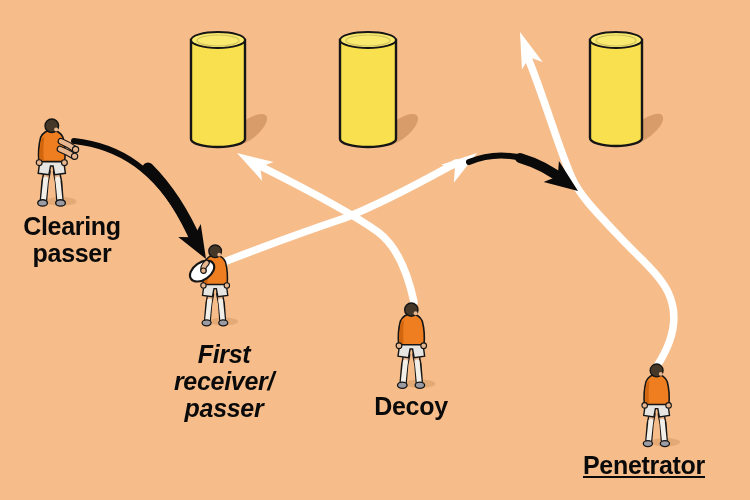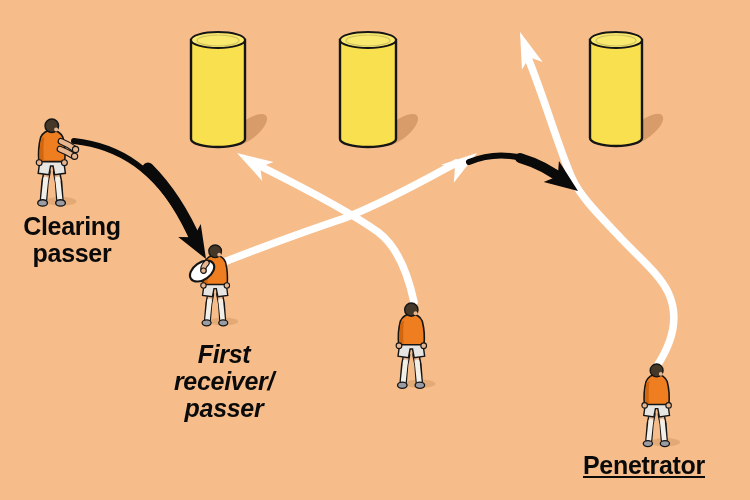--- a/index.html
+++ b/index.html
@@ -146,14 +146,15 @@
     <g transform="translate(635,364) scale(0.92)">
       <use href="#player-figure"></use>
     </g>
   </svg>
 
   <div class="label" id="lbl-clearing">Clearing
 passer</div>
   <div class="label" id="lbl-receiver">First
 receiver/
 passer</div>
+  <div class="label" id="lbl-decoy">Decoy</div>
   <div class="label" id="lbl-penetrator">Penetrator</div>
 </div>
 
 </body></html>

